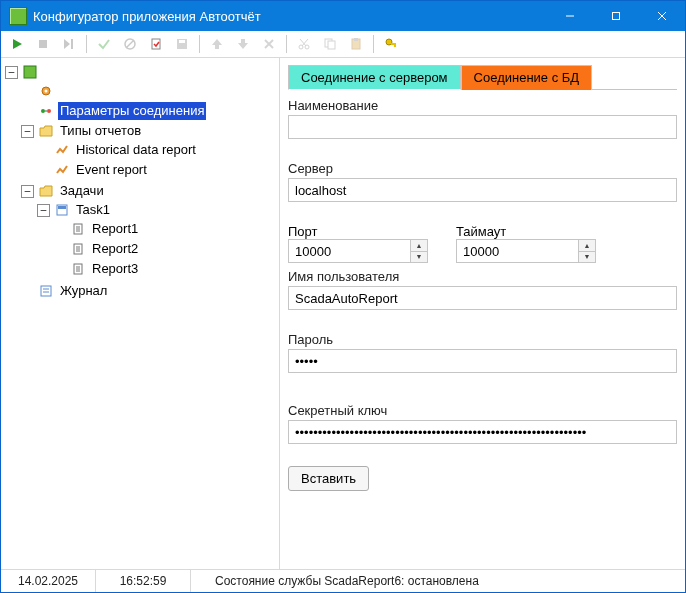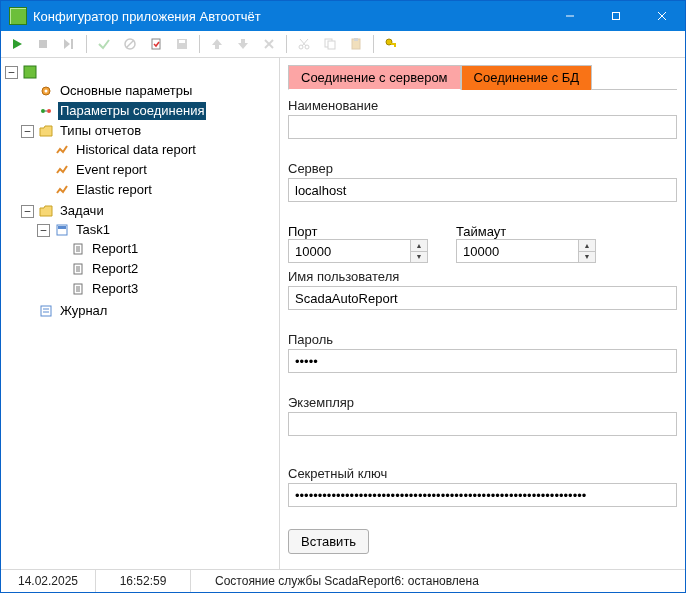--- a/index.html
+++ b/index.html
@@ -130,21 +130,21 @@
     display: flex;
     align-items: center;
     justify-content: center;
   }
   .tree .icon svg { display: block; }
   .tree .label {
     padding: 0 2px;
     line-height: 18px;
   }
   .tree .selected {
-    background: #0c4a6e;
+    background: #1d4ed8;
     color: #fff;
   }
 
   
   .content {
     flex: 1;
     display: flex;
     flex-direction: column;
     padding: 6px 8px 4px 8px;
     overflow: auto;
@@ -158,21 +158,21 @@
     padding: 4px 12px;
     border: 1px solid #c5c5c5;
     border-bottom: none;
     background: #f97316;
     margin-right: 0;
     position: relative;
     top: 1px;
     font-size: 13px;
   }
   .tab.active {
-    background: #fca5a5;
+    background: #5eead4;
     border-bottom: 1px solid #fff;
   }
 
   .field {
     margin-bottom: 22px;
   }
   .field .lbl {
     display: block;
     margin-bottom: 2px;
     color: #222;
@@ -389,21 +389,20 @@
             <ul>
               <li>
                 <div class="row">
                   <span class="exp blank"></span>
                   <span class="icon">
                       <svg width="14" height="14">
                         <circle cx="7" cy="7" r="4" fill="#f2a23a" stroke="#b56b10"></circle>
                         <circle cx="7" cy="7" r="1.5" fill="#fff"></circle>
                       </svg>
                     </span>
-                  <span class="label">Основные параметры</span>
                 </div>
               </li>
               <li>
                 <div class="row">
                   <span class="exp blank"></span>
                   <span class="icon">
                       <svg width="14" height="14">
                         <circle cx="4" cy="7" r="2" fill="#2e9e2e"></circle>
                         <circle cx="10" cy="7" r="2" fill="#e74c3c"></circle>
                         <line x1="6" y1="7" x2="8" y2="7" stroke="#555"></line>
@@ -436,31 +435,20 @@
                     </li>
                   <li>
                       <div class="row">
                     <span class="exp blank"></span>
                     <span class="icon">
                           <svg width="14" height="14">
                             <polyline points="2,10 5,6 8,9 12,3" fill="none" stroke="#e08b2c" stroke-width="2"></polyline>
                           </svg>
                         </span>
                     <span class="label">Event report</span>
-                  </div>
-                    </li>
-                  <li>
-                      <div class="row">
-                    <span class="exp blank"></span>
-                    <span class="icon">
-                          <svg width="14" height="14">
-                            <polyline points="2,10 5,6 8,9 12,3" fill="none" stroke="#e08b2c" stroke-width="2"></polyline>
-                          </svg>
-                        </span>
-                    <span class="label">Elastic report</span>
                   </div>
                     </li>
                 </ul>
               </li>
               <li>
                 <div class="row">
                   <span class="exp">−</span>
                   <span class="icon">
                       <svg width="14" height="14">
                         <polygon points="1,4 5,4 6,2 13,2 13,12 1,12" fill="#f7d774" stroke="#c9a227"></polygon>
@@ -588,24 +576,20 @@
       <div class="field">
         <span class="lbl">Имя пользователя</span>
         <input type="text" value="ScadaAutoReport" style="">
       </div>
 
       <div class="field">
         <span class="lbl">Пароль</span>
         <input type="text" value="•••••" style="">
       </div>
 
-      <div class="field">
-        <span class="lbl">Экземпляр</span>
-        <input type="text" value="" style="">
-      </div>
 
       <div class="field" style="margin-top:8px">
         <span class="lbl">Секретный ключ</span>
         <input type="text" value="••••••••••••••••••••••••••••••••••••••••••••••••••••••••••••••••" style="">
       </div>
 
       <div style="">
         <button class="btn">Вставить</button>
       </div>
 

